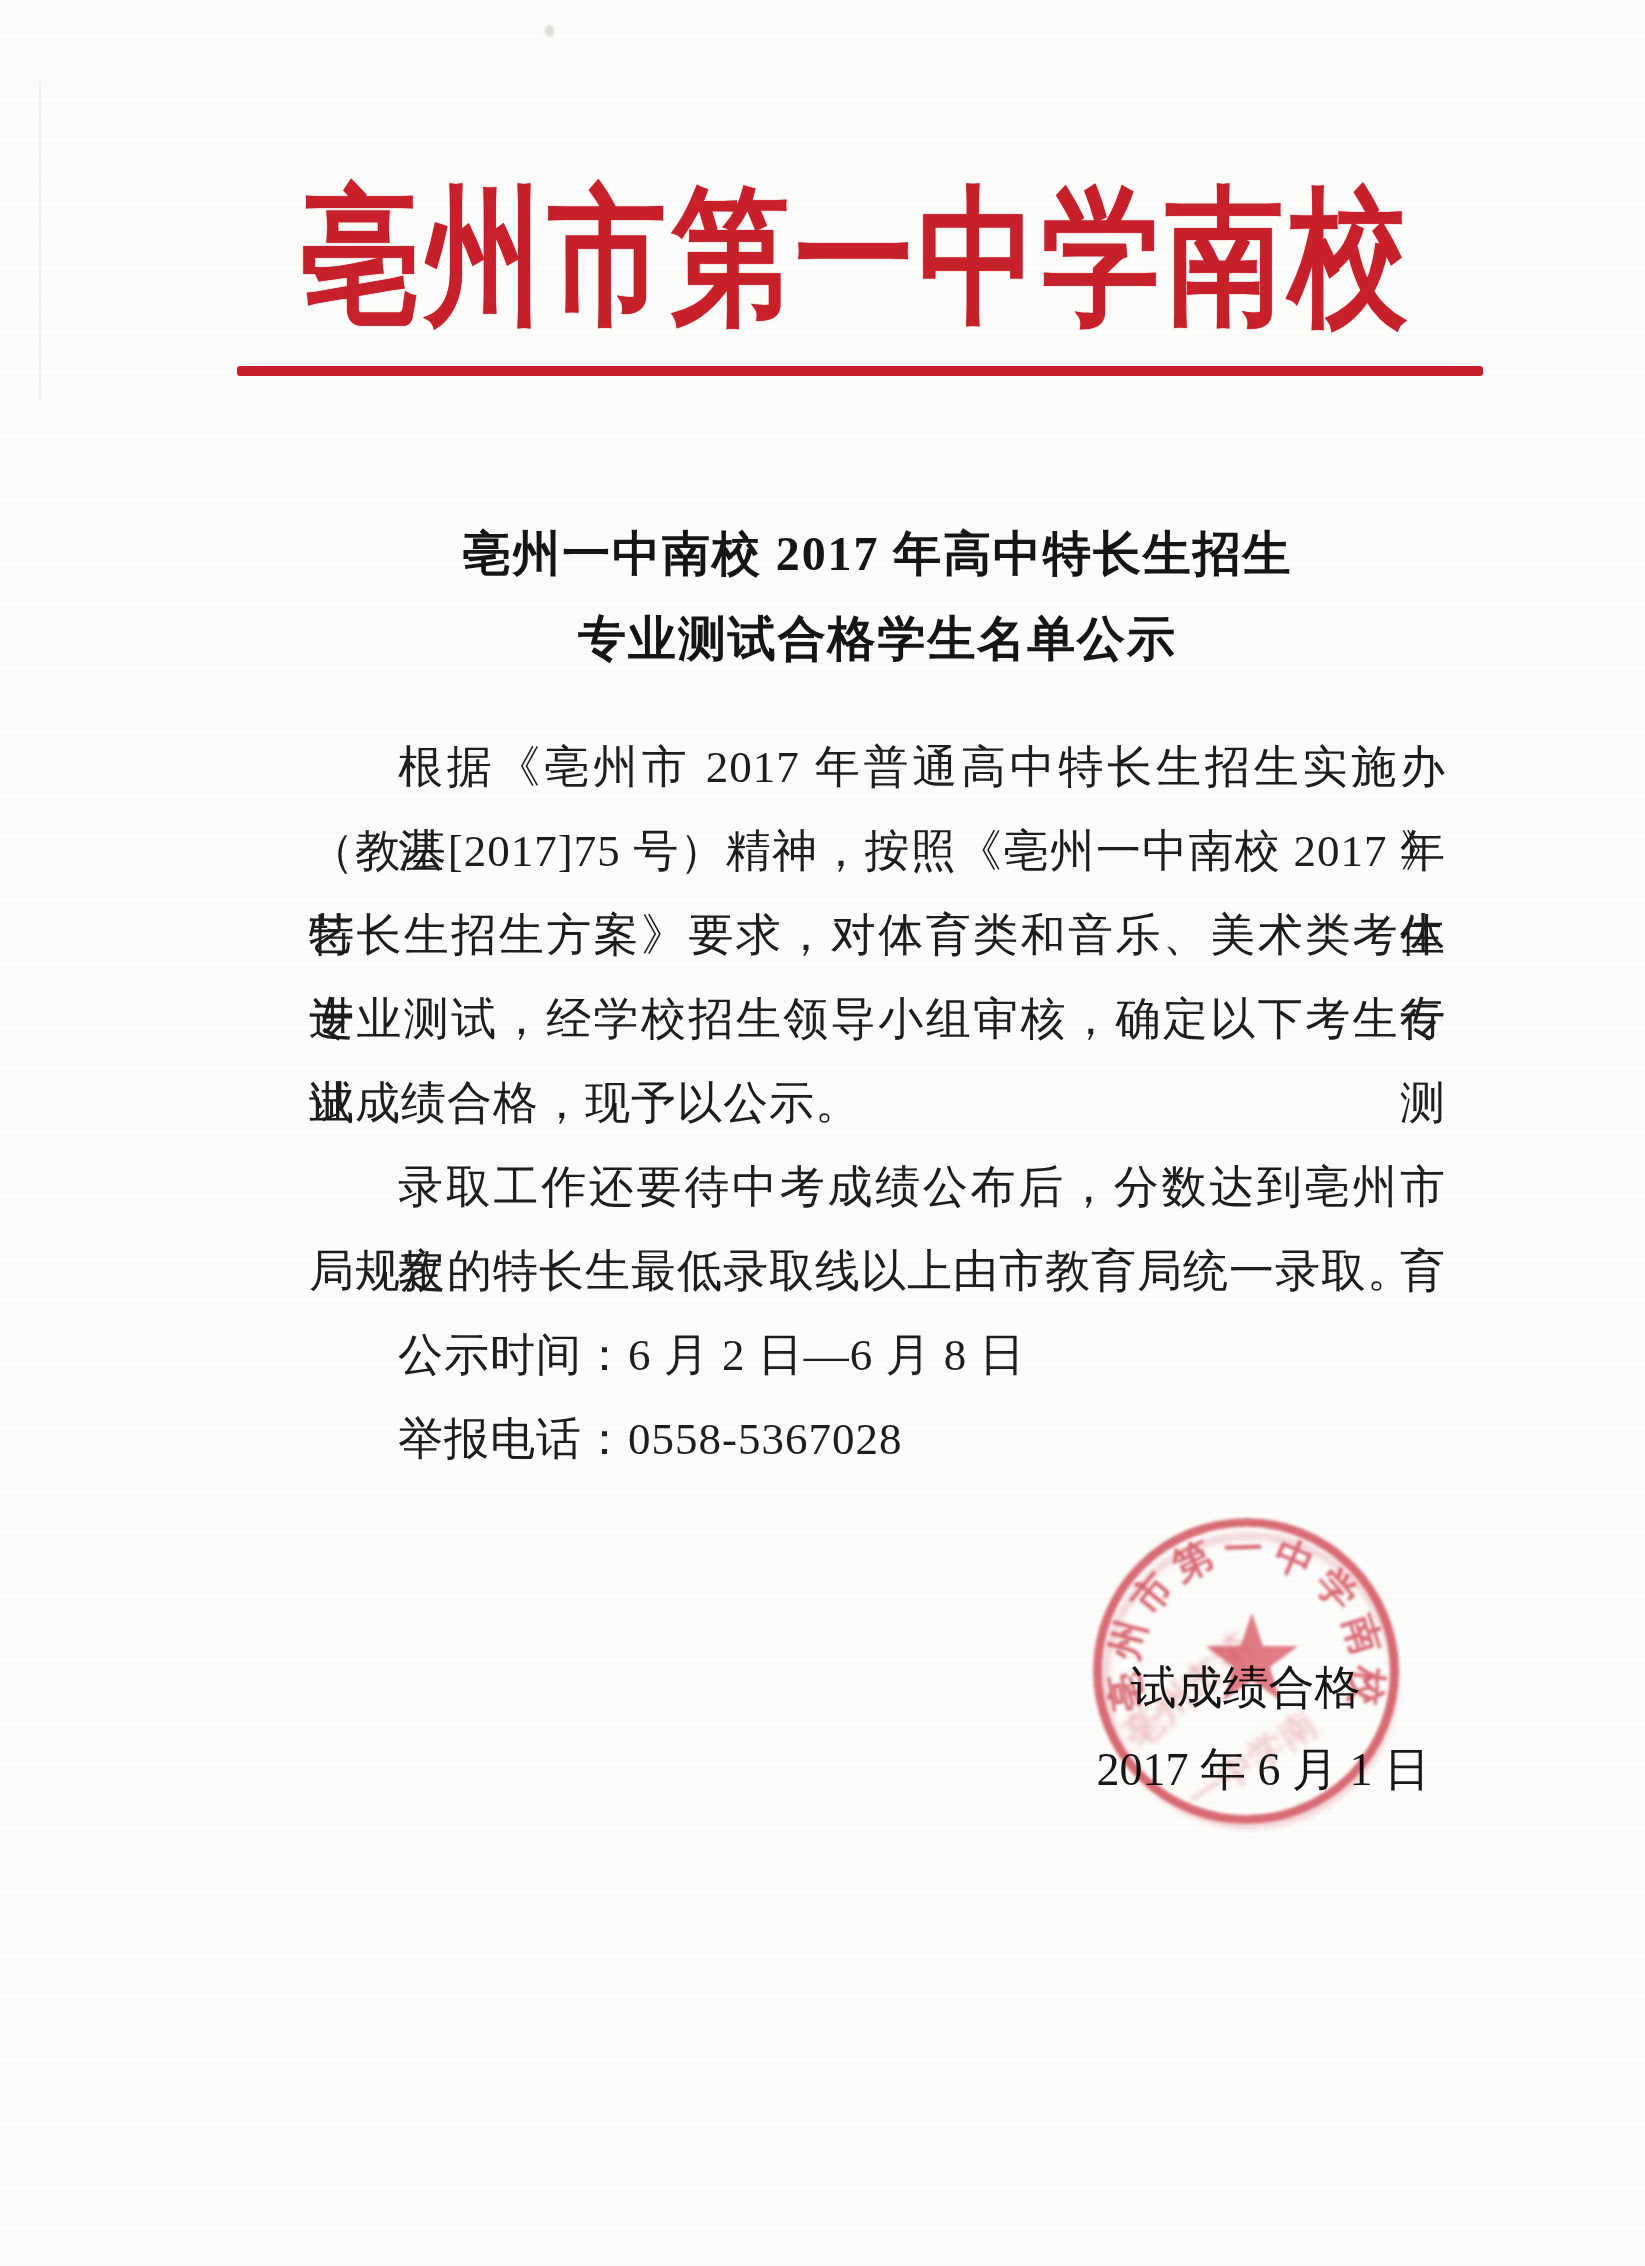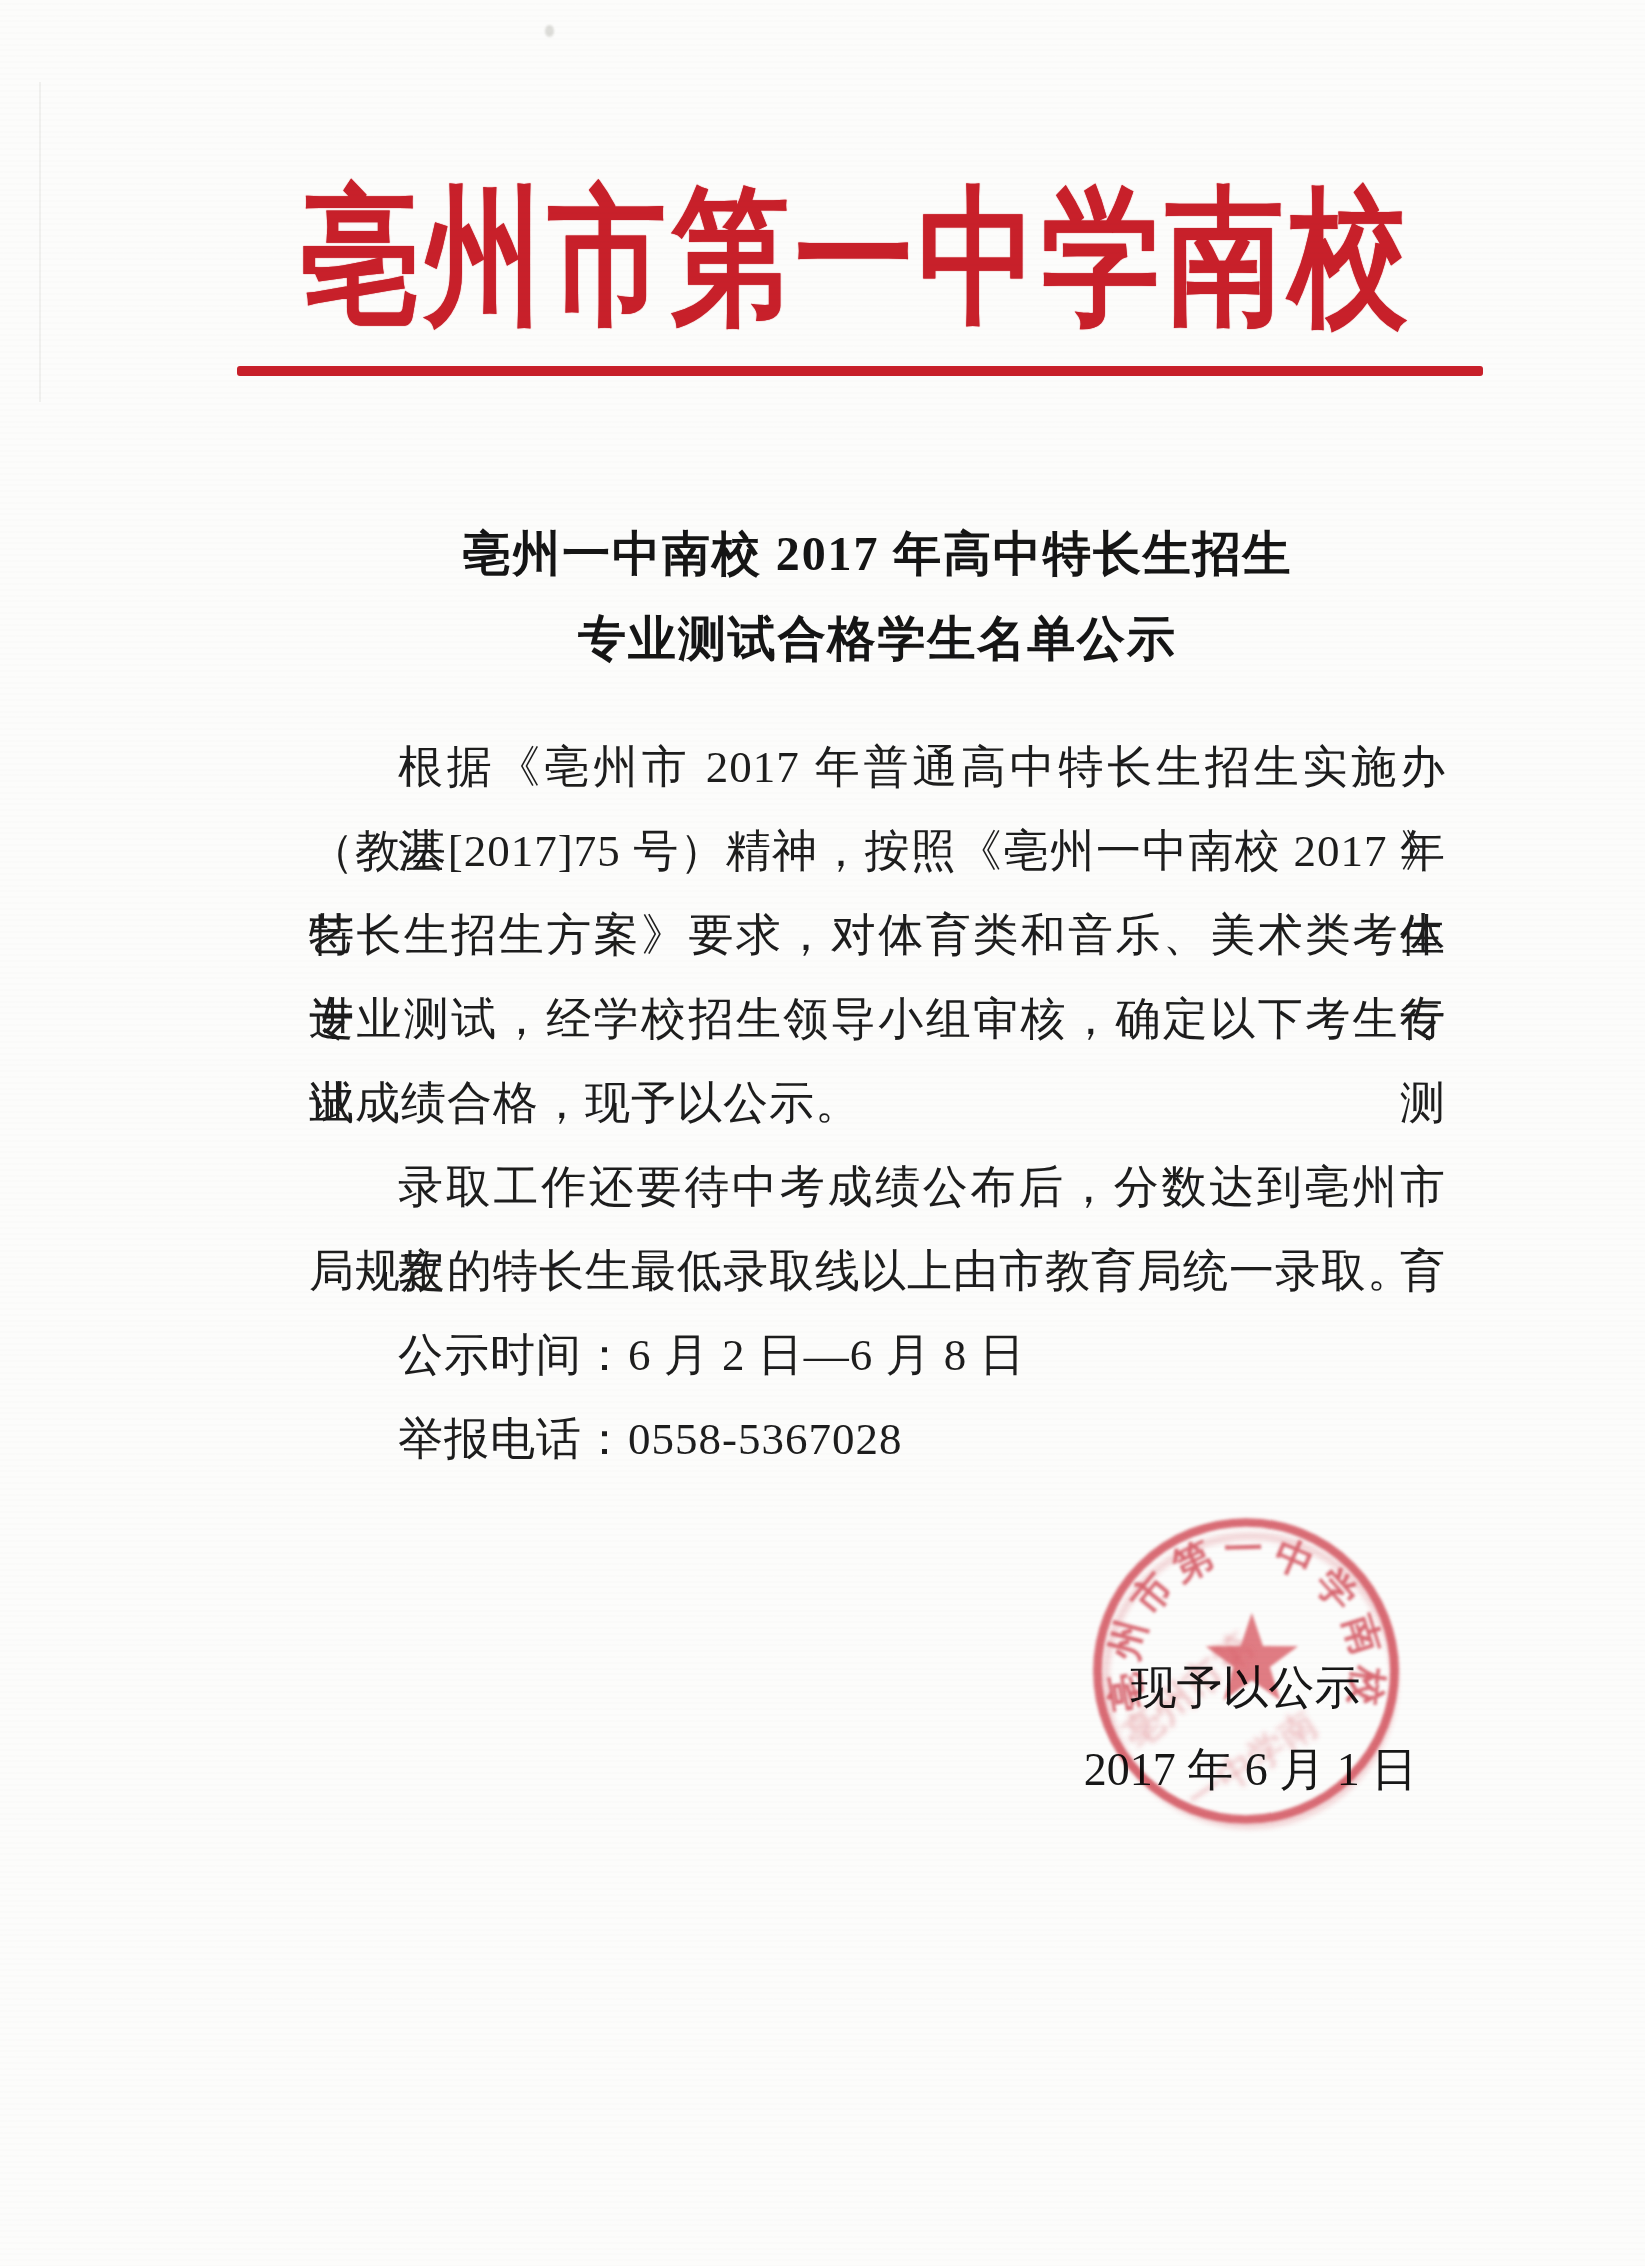--- a/index.html
+++ b/index.html
@@ -43,21 +43,21 @@
   .body-line{height:84px;line-height:84px;white-space:nowrap;letter-spacing:1px;}
   .body-line.justify{white-space:normal;text-align:justify;text-align-last:justify;}
   .body-line.indent{padding-left:89px;}
 
   .sig-name{
     position:absolute;left:1071px;top:1659px;width:349px;
     text-align:center;font-size:46px;line-height:58px;color:#171717;z-index:3;
   }
   .sig-date{
     position:absolute;left:1071px;top:1741px;width:359px;
-    text-align:center;font-size:46px;line-height:58px;color:#171717;z-index:3;
+    text-align:right;font-size:46px;line-height:58px;color:#171717;z-index:3;
   }
 
   .seal{
     position:absolute;left:1081px;top:1506px;width:330px;height:330px;
     z-index:4;mix-blend-mode:multiply;opacity:0.95;
   }
 </style>
 </head>
 <body>
 
@@ -79,21 +79,21 @@
     <div class="body-line justify">（教基[2017]75 号）精神，按照《亳州一中南校 2017 年艺体</div>
     <div class="body-line justify">特长生招生方案》要求，对体育类和音乐、美术类考生进行</div>
     <div class="body-line justify">专业测试，经学校招生领导小组审核，确定以下考生专业测</div>
     <div class="body-line">试成绩合格，现予以公示。</div>
     <div class="body-line justify indent">录取工作还要待中考成绩公布后，分数达到亳州市教育</div>
     <div class="body-line">局规定的特长生最低录取线以上由市教育局统一录取。</div>
     <div class="body-line indent">公示时间：6 月 2 日—6 月 8 日</div>
     <div class="body-line indent">举报电话：0558-5367028</div>
   </div>
 
-  <div class="sig-name">现予以公示</div>
+  <div class="sig-name">试成绩合格</div>
   <div class="sig-date">2017 年 6 月 1 日</div>
 
   <svg class="seal" viewBox="0 0 340 340" xmlns="http://www.w3.org/2000/svg" xmlns:xlink="http://www.w3.org/1999/xlink">
     <defs>
       <filter id="blur1" x="-40%" y="-40%" width="180%" height="180%">
         <feGaussianBlur stdDeviation="1.4"></feGaussianBlur>
       </filter>
       <filter id="blur2" x="-40%" y="-40%" width="180%" height="180%">
         <feGaussianBlur stdDeviation="3"></feGaussianBlur>
       </filter>

